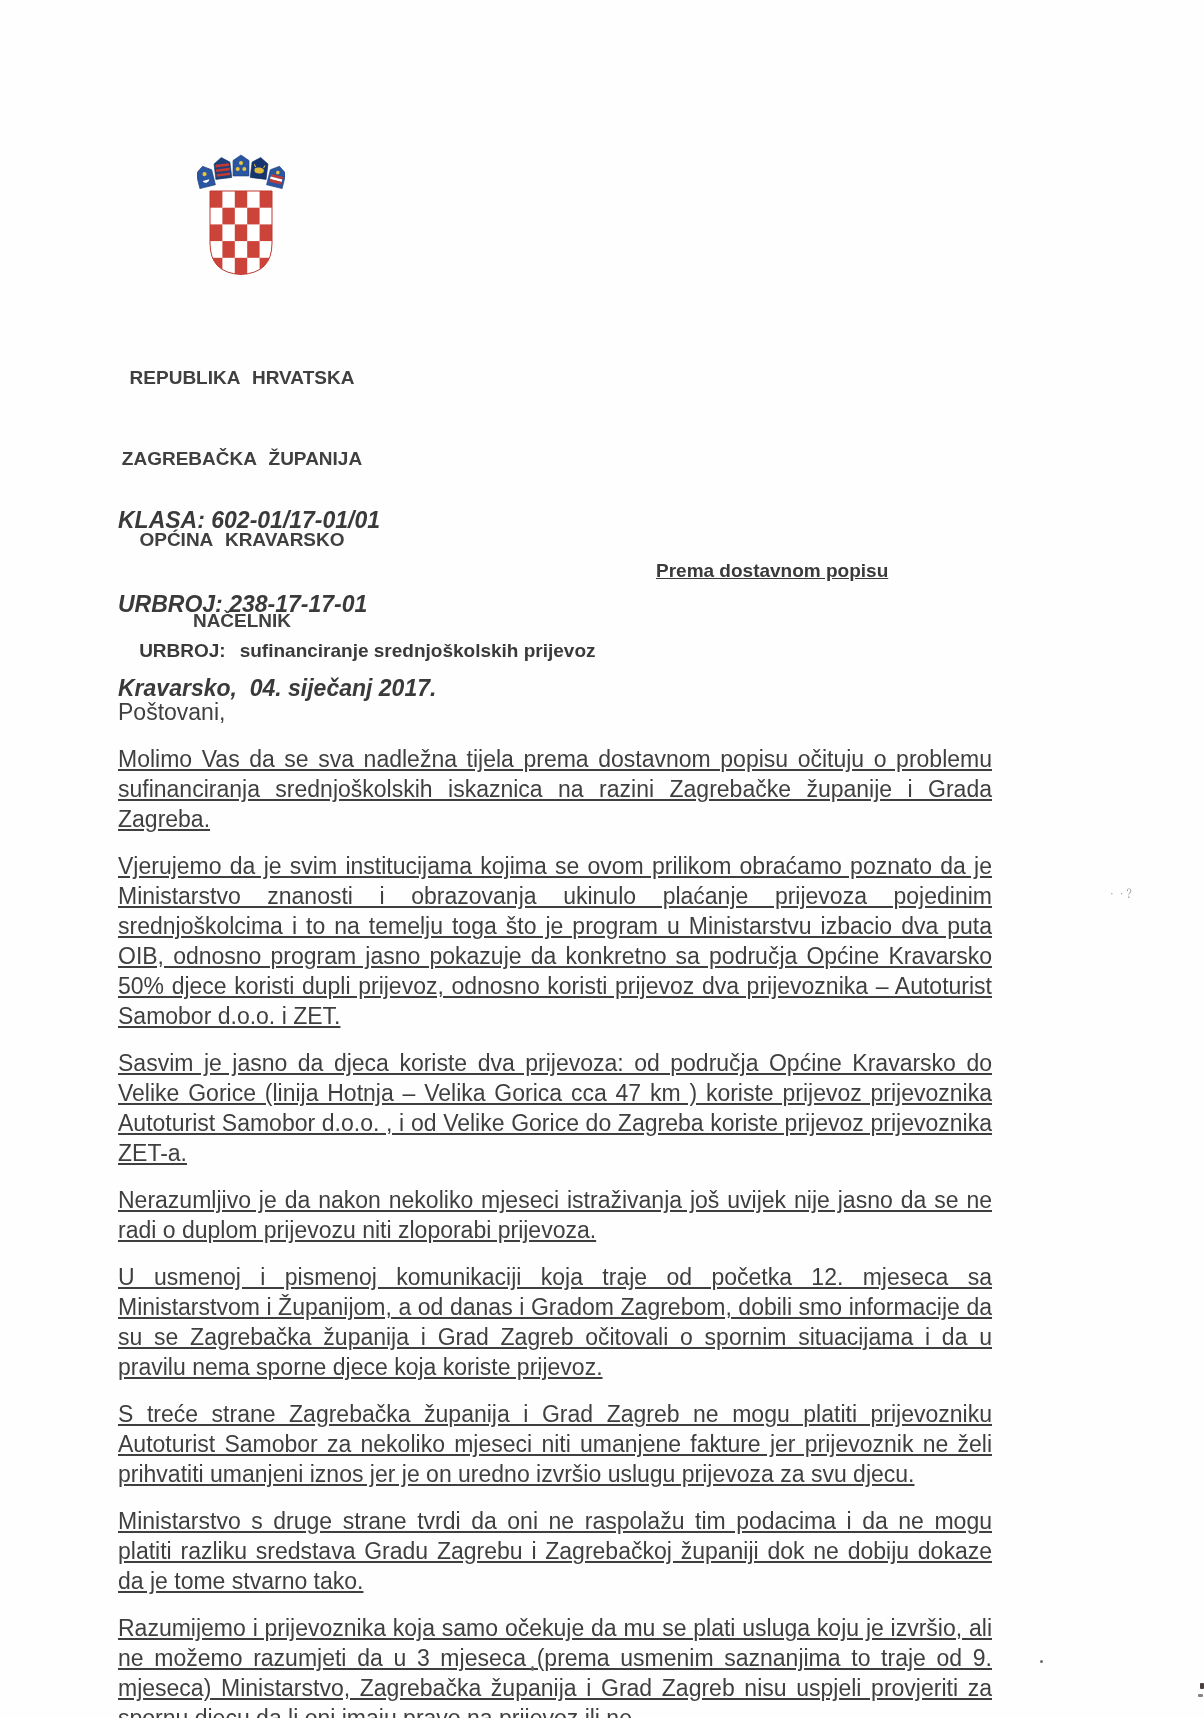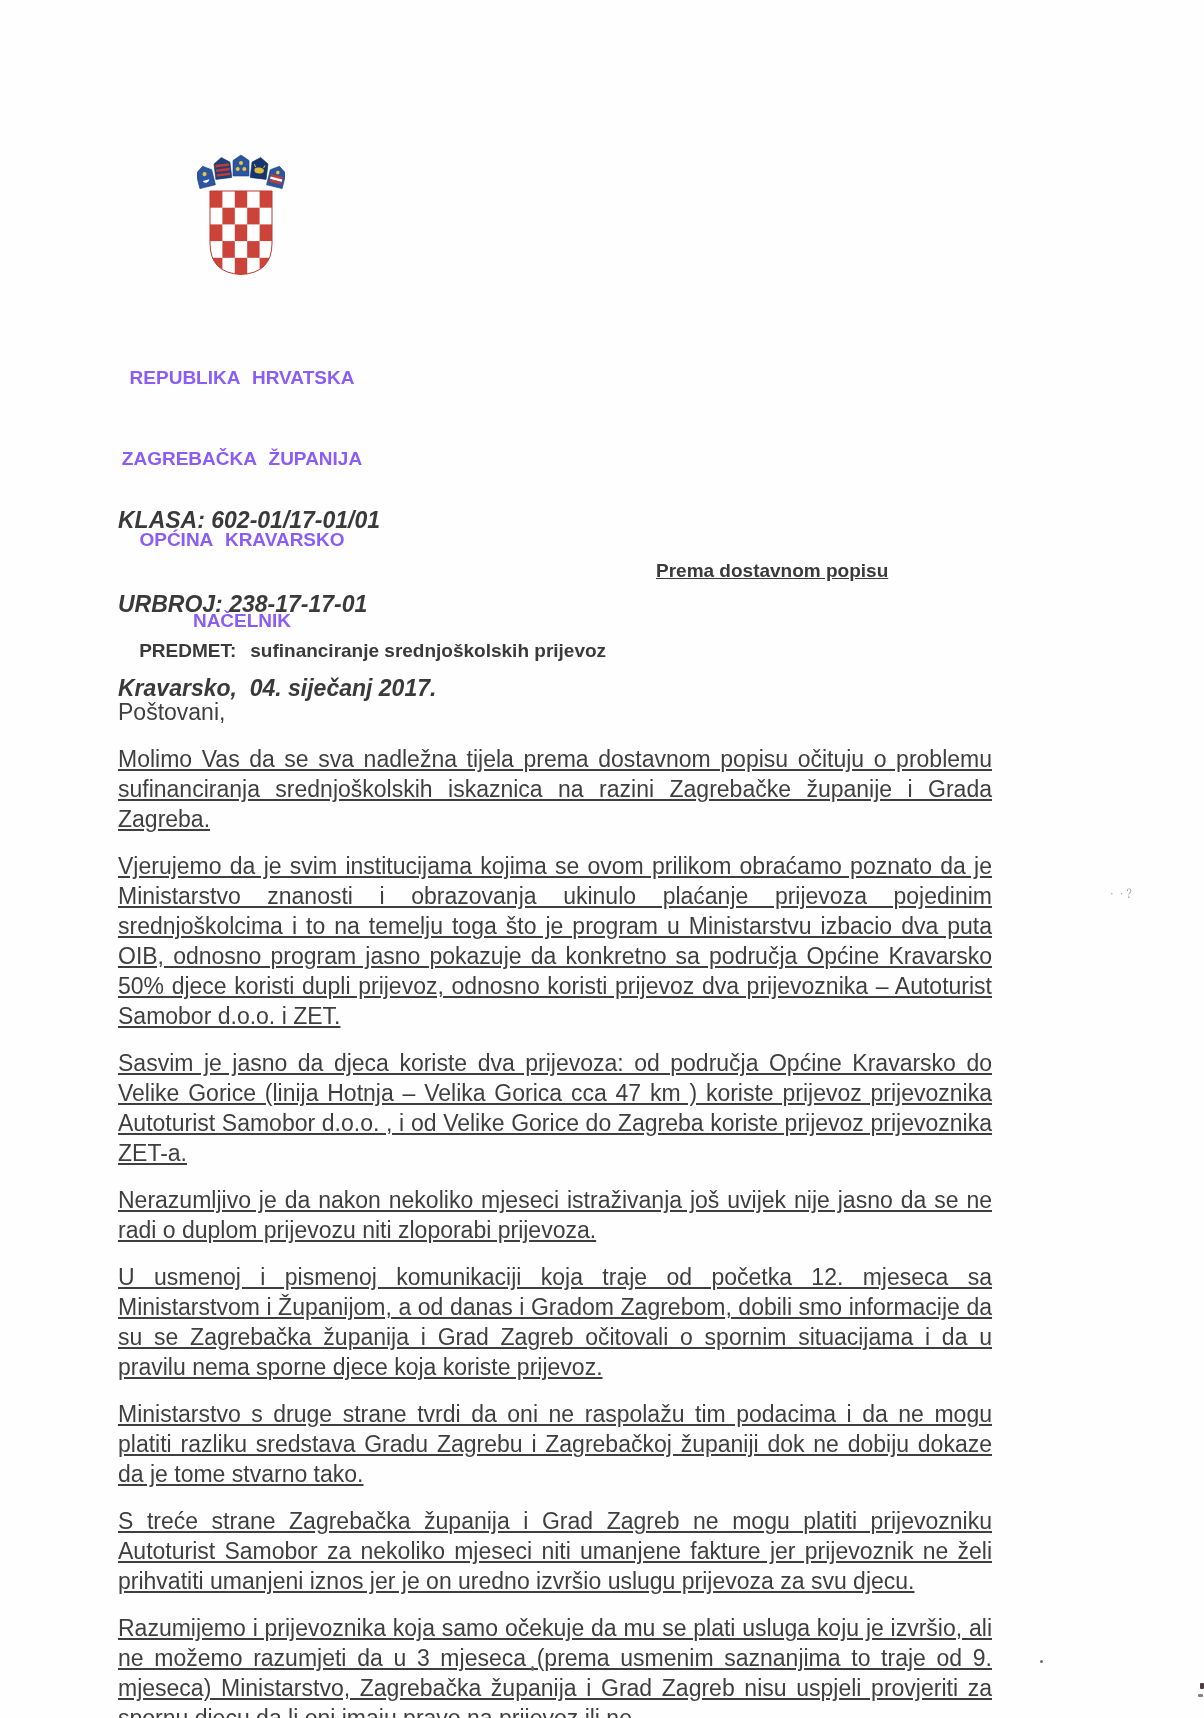--- a/index.html
+++ b/index.html
@@ -13,21 +13,21 @@
     overflow:hidden;
   }
   
   .crest{position:absolute;left:197px;top:153px;width:88px;height:124px;}
   .crest svg{width:100%;height:100%;display:block;}
   
   .letterhead{
     position:absolute;left:108px;top:310px;width:268px;
     text-align:center;
     font-weight:bold;font-size:19px;line-height:27px;
-    color:#8b5cf6;word-spacing:7px;white-space:pre-wrap;
+    color:#404040;word-spacing:7px;white-space:pre-wrap;
   }
   
   .refblock{
     position:absolute;left:118px;top:450px;
     font-weight:bold;font-style:italic;
     font-size:23px;line-height:28px;color:#3a3a3a;
     white-space:pre-wrap;
   }
   
   .recipient{
@@ -132,32 +132,32 @@
 
   <div class="refblock">
     <div>KLASA: 602-01/17-01/01</div>
     <div>URBROJ: 238-17-17-01</div>
     <div>Kravarsko,  04. siječanj 2017.</div>
   </div>
 
   <div class="recipient">Prema dostavnom popisu</div>
 
   <div class="subject">
-    <span class="lbl">PREDMET:</span><span>sufinanciranje srednjoškolskih prijevoz</span>
+    <span class="lbl">URBROJ:</span><span>sufinanciranje srednjoškolskih prijevoz</span>
   </div>
 
   <div class="body">
     <div class="salutation">Poštovani,</div>
     <p>Molimo Vas da se sva nadležna tijela prema dostavnom popisu očituju o problemu sufinanciranja srednjoškolskih iskaznica na razini Zagrebačke županije i Grada Zagreba.</p>
     <p>Vjerujemo da je svim institucijama kojima se ovom prilikom obraćamo poznato da je Ministarstvo znanosti i obrazovanja ukinulo plaćanje prijevoza pojedinim srednjoškolcima i to na temelju toga što je program u Ministarstvu izbacio dva puta OIB, odnosno program jasno pokazuje da konkretno sa područja Općine Kravarsko 50% djece koristi dupli prijevoz, odnosno koristi prijevoz dva prijevoznika – Autoturist Samobor d.o.o.  i ZET.</p>
     <p>Sasvim je jasno da djeca  koriste dva prijevoza: od područja Općine Kravarsko do Velike Gorice (linija Hotnja – Velika Gorica cca 47 km ) koriste prijevoz  prijevoznika Autoturist Samobor d.o.o. , i od Velike Gorice do Zagreba koriste prijevoz prijevoznika ZET-a.</p>
     <p>Nerazumljivo je da nakon nekoliko mjeseci istraživanja još uvijek nije jasno da se ne radi o duplom prijevozu niti zloporabi  prijevoza.</p>
     <p>U usmenoj i pismenoj komunikaciji koja traje od početka 12. mjeseca sa Ministarstvom i Županijom, a od danas i Gradom Zagrebom, dobili smo informacije da su se Zagrebačka županija i Grad Zagreb očitovali o spornim situacijama i da u pravilu nema sporne djece koja koriste prijevoz.</p>
+    <p>S treće strane Zagrebačka županija i Grad Zagreb ne mogu platiti prijevozniku Autoturist Samobor za nekoliko mjeseci  niti umanjene fakture jer prijevoznik ne želi prihvatiti  umanjeni iznos jer je on uredno izvršio uslugu prijevoza za svu djecu.</p>
     <p>Ministarstvo s druge strane tvrdi da oni ne raspolažu tim podacima i da ne mogu platiti razliku sredstava Gradu Zagrebu i Zagrebačkoj županiji dok ne dobiju dokaze da je tome stvarno tako.</p>
-    <p>S treće strane Zagrebačka županija i Grad Zagreb ne mogu platiti prijevozniku Autoturist Samobor za nekoliko mjeseci  niti umanjene fakture jer prijevoznik ne želi prihvatiti  umanjeni iznos jer je on uredno izvršio uslugu prijevoza za svu djecu.</p>
     <p>Razumijemo i prijevoznika koja samo očekuje da mu se plati usluga koju je izvršio, ali ne možemo razumjeti da u 3 mjeseca (prema usmenim saznanjima to traje od 9. mjeseca) Ministarstvo, Zagrebačka županija i Grad Zagreb nisu uspjeli provjeriti za spornu djecu da li oni imaju pravo na prijevoz ili ne.</p>
   </div>
 
   <div class="artifact" style="left:1110px;top:888px;">· &nbsp;·<span style="font-size:12px;">﹖</span></div>
   <div class="speck" style="left:531px;top:1666px;width:3px;height:5px;"></div>
   <div class="speck" style="left:1040px;top:1660px;width:3px;height:3px;"></div>
   <div class="speck" style="left:1200px;top:1683px;width:4px;height:6px;background:#4a3f3f;border-radius:1px;"></div>
   <div class="speck" style="left:1198px;top:1694px;width:5px;height:3px;background:#8a8080;border-radius:1px;"></div>
 
 </div>

